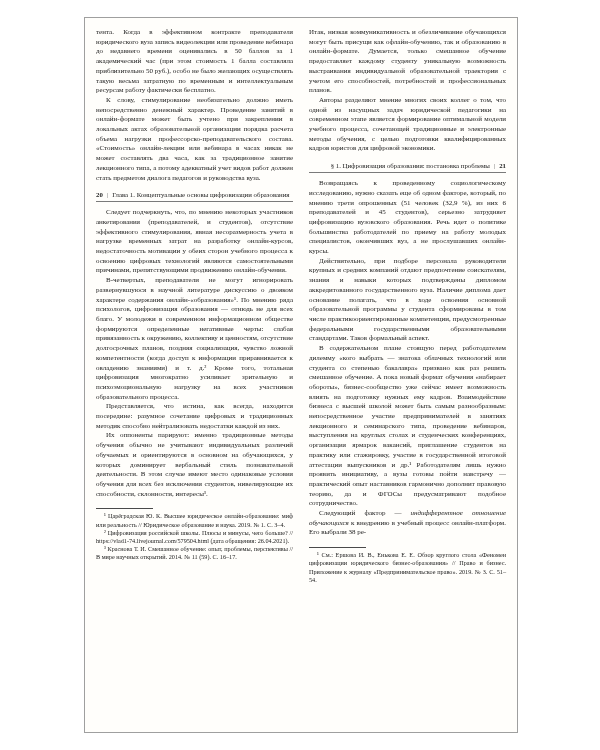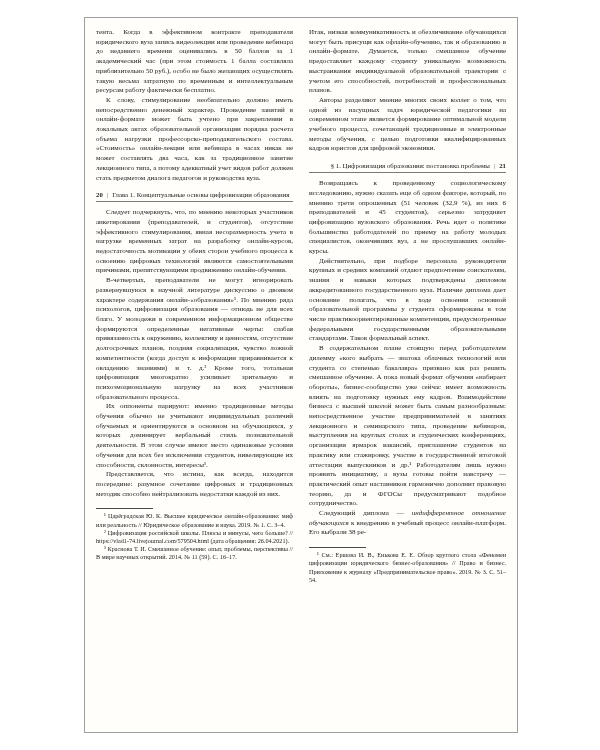--- a/index.html
+++ b/index.html
@@ -87,22 +87,22 @@
 
     <div class="runhead">
       <span class="num">20</span>
       <span class="sep">|</span>
       <span class="title">Глава 1. Концептуальные основы цифровизации образования</span>
     </div>
 
     <div class="bodytext">
       <p>Следует подчеркнуть, что, по мнению некоторых участников анкетирования (преподавателей, и студентов), отсутствие эффективного стимулирования, явная несоразмерность учета в нагрузке временных затрат на разработку онлайн-курсов, недостаточность мотивации у обеих сторон учебного процесса к освоению цифровых технологий являются самостоятельными причинами, препятствующими продвижению онлайн-обучения.</p>
       <p>В-четвертых, преподаватели не могут игнорировать развернувшуюся в научной литературе дискуссию о двояком характере содержания онлайн-«образования»¹. По мнению ряда психологов, цифровизация образования — отнюдь не для всех благо. У молодежи в современном информационном обществе формируются определенные негативные черты: слабая привязанность к окружению, коллективу и ценностям, отсутствие долгосрочных планов, поздняя социализация, чувство ложной компетентности (когда доступ к информации приравнивается к овладению знаниями) и т. д.² Кроме того, тотальная цифровизация многократно усиливает зрительную и психоэмоциональную нагрузку на всех участников образовательного процесса.</p>
+      <p>Представляется, что истина, как всегда, находится посередине: разумное сочетание цифровых и традиционных методик способно нейтрализовать недостатки каждой из них.</p>
       <p>Их оппоненты парируют: именно традиционные методы обучения обычно не учитывают индивидуальных различий обучаемых и ориентируются в основном на обучающихся, у которых доминирует вербальный стиль познавательной деятельности. В этом случае имеют место одинаковые условия обучения для всех без исключения студентов, нивелирующие их способности, склонности, интересы³.</p>
-      <p>Представляется, что истина, как всегда, находится посередине: разумное сочетание цифровых и традиционных методик способно нейтрализовать недостатки каждой из них.</p>
     </div>
 
     <div class="footnotes">
       <div class="fnrule"></div>
       <p class="footnote">¹ Царёградская Ю. К. Высшее юридическое онлайн-образование: миф или реальность // Юридическое образование и наука. 2019. № 1. С. 3–4.</p>
       <p class="footnote">² Цифровизация российской школы. Плюсы и минусы, чего больше? // https://vlad1-74.livejournal.com/579504.html (дата обращения: 26.04.2021).</p>
       <p class="footnote">³ Краснова Т. И. Смешанное обучение: опыт, проблемы, перспективы // В мире научных открытий. 2014. № 11 (59). С. 16–17.</p>
     </div>
     <div class="endgap"></div>
   </div>
@@ -116,21 +116,21 @@
     <div class="runhead runhead--right">
       <span class="title">§ 1. Цифровизация образования: постановка проблемы</span>
       <span class="sep">|</span>
       <span class="num">21</span>
     </div>
 
     <div class="bodytext">
       <p>Возвращаясь к проведенному социологическому исследованию, нужно сказать еще об одном факторе, который, по мнению трети опрошенных (51 человек (32,9 %), из них 6 преподавателей и 45 студентов), серьезно затрудняет цифровизацию вузовского образования. Речь идет о политике большинства работодателей по приему на работу молодых специалистов, окончивших вуз, а не прослушавших онлайн-курсы.</p>
       <p>Действительно, при подборе персонала руководители крупных и средних компаний отдают предпочтение соискателям, знания и навыки которых подтверждены дипломом аккредитованного государственного вуза. Наличие диплома дает основание полагать, что в ходе освоения основной образовательной программы у студента сформированы в том числе практикоориентированные компетенции, предусмотренные федеральными государственными образовательными стандартами. Таков формальный аспект.</p>
       <p>В содержательном плане стоящую перед работодателем дилемму «кого выбрать — знатока облачных технологий или студента со степенью бакалавра» призвано как раз решить смешанное обучение. А пока новый формат обучения «набирает обороты», бизнес-сообщество уже сейчас имеет возможность влиять на подготовку нужных ему кадров. Взаимодействие бизнеса с высшей школой может быть самым разнообразным: непосредственное участие предпринимателей в занятиях лекционного и семинарского типа, проведение вебинаров, выступления на круглых столах и студенческих конференциях, организация ярмарок вакансий, приглашение студентов на практику или стажировку, участие в государственной итоговой аттестации выпускников и др.¹ Работодателям лишь нужно проявить инициативу, а вузы готовы пойти навстречу — практический опыт наставников гармонично дополнит правовую теорию, да и ФГОСы предусматривают подобное сотрудничество.</p>
-      <p><span>Следующий диплома — </span><i>индифферентное отношение обучающихся</i><span> к внедрению в учебный процесс онлайн-платформ. Его выбрали 38 ре-</span></p>
+      <p><span>Следующий фактор — </span><i>индифферентное отношение обучающихся</i><span> к внедрению в учебный процесс онлайн-платформ. Его выбрали 38 ре-</span></p>
     </div>
 
     <div class="footnotes">
       <div class="fnrule"></div>
       <p class="footnote">¹ См.: Ершова И. В., Енькова Е. Е. Обзор круглого стола «Феномен цифровизации юридического бизнес-образования» // Право и бизнес. Приложение к журналу «Предпринимательское право». 2019. № 3. С. 51–54.</p>
     </div>
   </div>
 
 </div>
 

